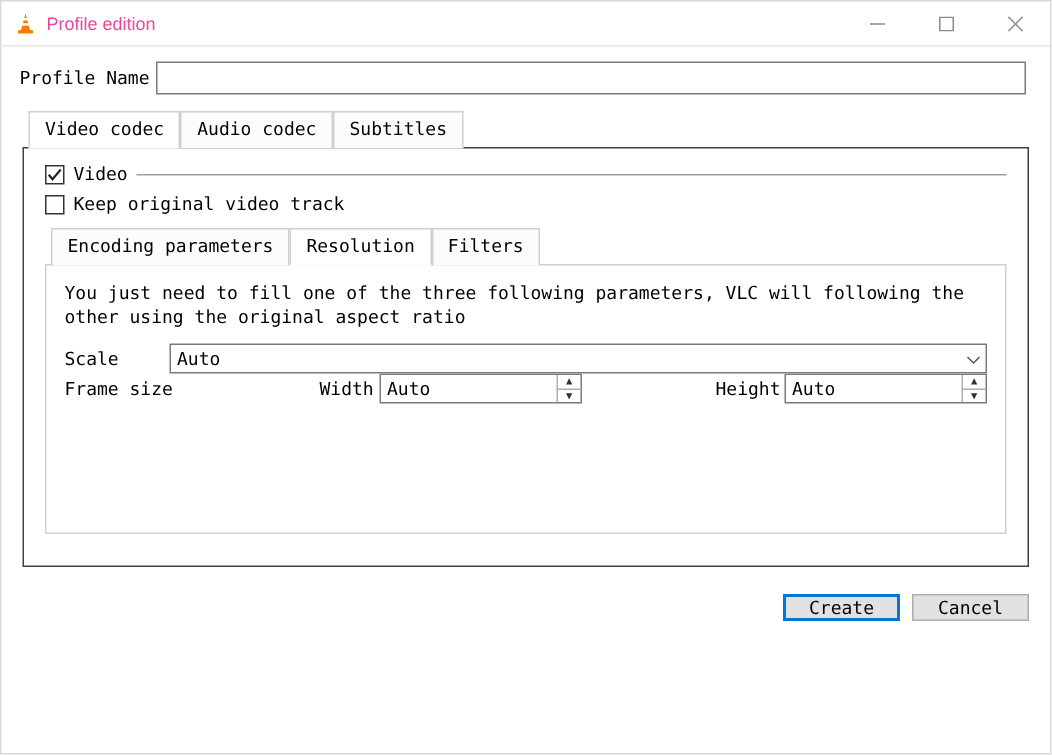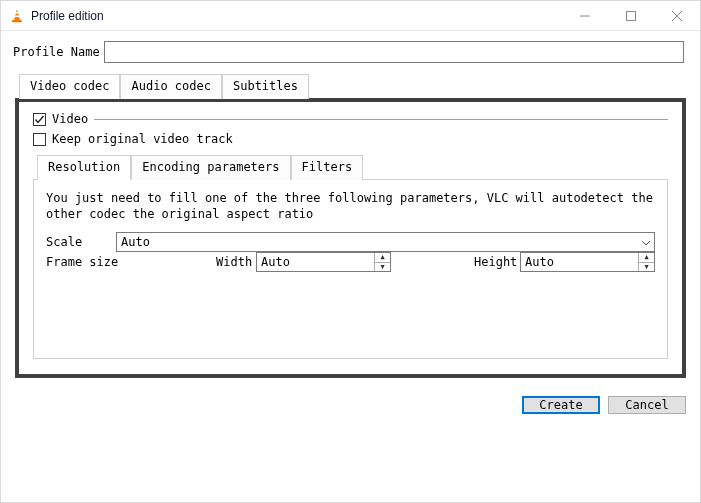--- a/index.html
+++ b/index.html
@@ -16,21 +16,21 @@
   
   .titlebar {
     height: 30px;
     display: flex; align-items: center;
     padding-left: 8px;
     border-bottom: 1px solid #e8e8e8;
   }
   .titlebar .icon { width: 16px; height: 16px; margin-right: 6px; }
   .titlebar .title {
     flex: 1;
-    color: #0f172a;
+    color: #ec4899;
     font-family: "Segoe UI", "Microsoft YaHei", sans-serif;
     font-size: 12px;
   }
   .winbtns { display: flex; height: 100%; }
   .winbtn {
     width: 46px; height: 100%;
     display: flex; align-items: center; justify-content: center;
     color: #8a8a8a;
   }
   .winbtn svg { display: block; }
@@ -64,21 +64,21 @@
     background: #fdfdfd;
     margin-right: 0;
     cursor: default;
   }
   .tab:not(.active) { background: #fcfcfc; }
   .tab.active {
     background: #fff;
     border-bottom: 1px solid #fff;
   }
   .tabpanel {
-    border: 4px solid #404040;
+    border: 1px solid #404040;
     background: #fff;
     min-height: 280px;
     padding: 10px 14px 14px 14px;
     position: relative;
     z-index: 1;
   }
   
   .cbrow {
     display: flex; align-items: center;
     margin-bottom: 6px;
@@ -220,28 +220,28 @@
       <span class="hr"></span>
     </div>
 
     <div class="cbrow">
       <span class="cbx"></span>
       <span>Keep original video track</span>
     </div>
 
     <div class="inner-area">
       <div class="tabrow">
+        <div class="tab">Encoding parameters</div>
         <div class="tab active">Resolution</div>
-        <div class="tab">Encoding parameters</div>
         <div class="tab">Filters</div>
       </div>
 
       <div class="inner-panel">
 
-        <div class="hint">You just need to fill one of the three following parameters, VLC will autodetect the other codec the original aspect ratio</div>
+        <div class="hint">You just need to fill one of the three following parameters, VLC will following the other using the original aspect ratio</div>
 
         <div class="row">
           <span class="lbl" style="width:70px;">Scale</span>
           <div class="combo">
             <span>Auto</span>
             <span class="arrow">
               <svg width="10" height="6">
                   <polyline points="1,1 5,5 9,1" fill="none" stroke="#555" stroke-width="1"></polyline>
                 </svg>
             </span>

